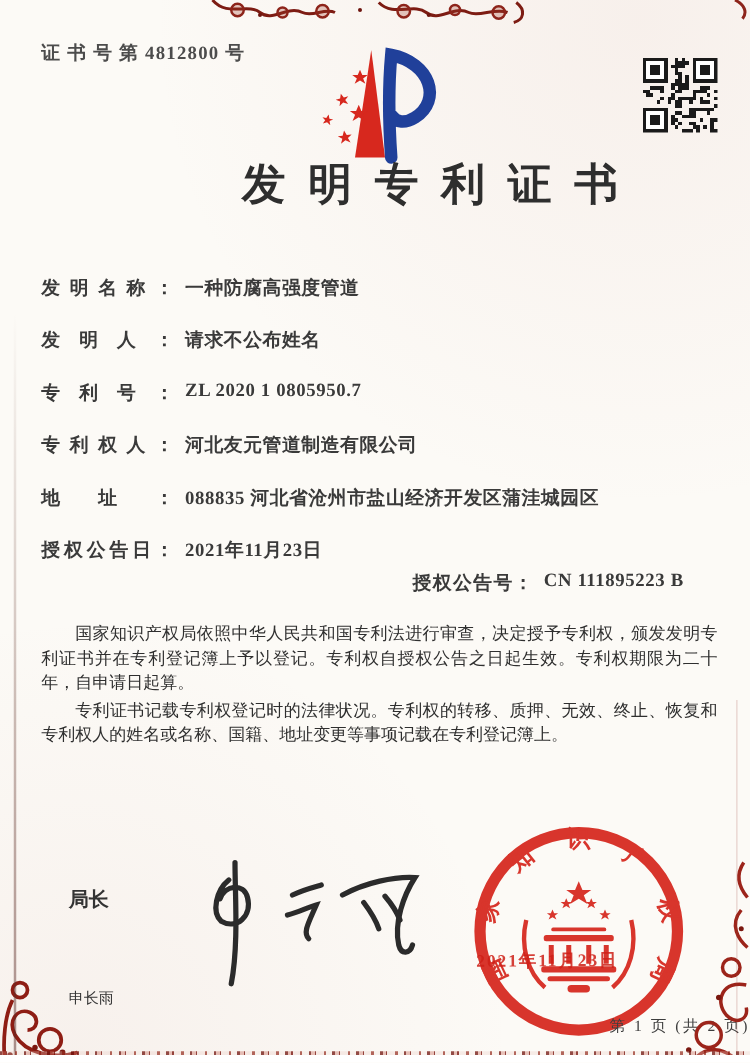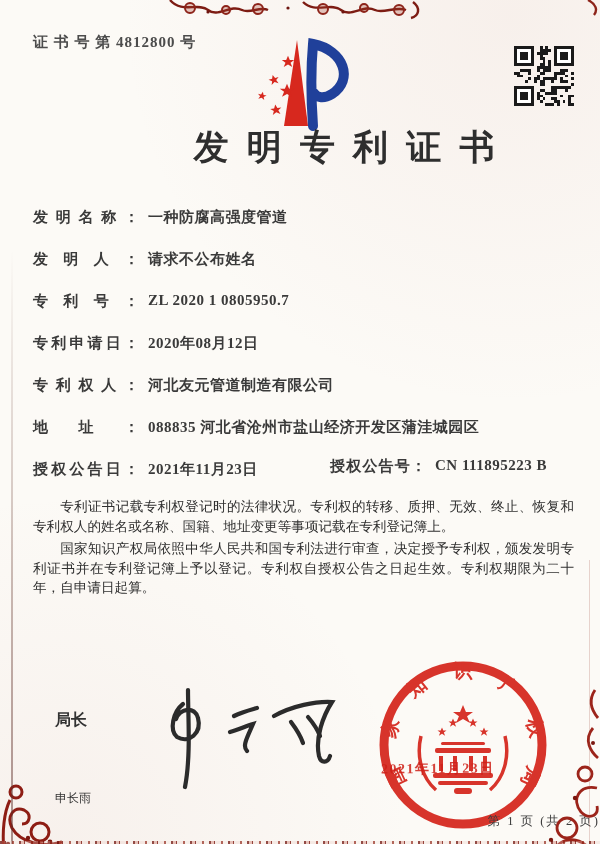--- a/index.html
+++ b/index.html
@@ -5,21 +5,21 @@
   html,body{margin:0;padding:0;}
   body{width:600px;height:850px;font-family:"Liberation Serif","DejaVu Serif",serif;}
   .page{position:relative;width:600px;height:844px;overflow:hidden;
         background:#fcfaf6;
         background-image:radial-gradient(circle at 85% 2%, rgba(205,150,140,.10), transparent 40%),
                          radial-gradient(circle at 10% 100%, rgba(190,130,120,.08), transparent 35%);}
   .abs{position:absolute;}
   .cert-no{left:33px;top:33px;font-size:15px;font-weight:600;color:#4c4c4c;letter-spacing:1px;}
   .title{left:0;top:124px;width:100%;text-align:center;font-size:35px;font-weight:700;
          color:#2e2e2e;letter-spacing:.52em;text-indent:.52em;padding-left:44px;}
-  .fields{left:33px;top:208px;width:540px;}
+  .fields{left:33px;top:221px;width:540px;}
   .frow{height:42px;font-size:15px;font-weight:600;color:#3a3a3a;white-space:nowrap;}
   .flabel{display:inline-block;width:106px;text-align:justify;text-align-last:justify;vertical-align:top;}
   .fvalue{margin-left:9px;letter-spacing:.5px;}
   .grant{left:310px;top:457px;font-size:15px;font-weight:600;color:#3a3a3a;white-space:nowrap;}
   .grant .flabel{width:96px;margin-left:20px;}
   .body-text{left:33px;top:497px;width:541px;font-size:13.6px;line-height:1.44;color:#2f2f2f;
              text-align:justify;font-weight:500;}
   .body-text p{margin:0 0 3px 0;text-indent:2em;}
   .sig-title{left:55px;top:710px;font-size:16px;font-weight:600;color:#333;}
   .sig-name{left:55px;top:790px;font-size:12px;font-weight:400;color:#333;}
@@ -213,40 +213,37 @@
     <div class="frow">
       <span class="flabel">发明名称：</span><span class="fvalue">一种防腐高强度管道</span>
     </div>
     <div class="frow">
       <span class="flabel">发明人：</span><span class="fvalue">请求不公布姓名</span>
     </div>
     <div class="frow">
       <span class="flabel">专利号：</span><span class="fvalue">ZL 2020 1 0805950.7</span>
     </div>
     <div class="frow">
-      <span class="flabel">专利申请日：</span><span class="fvalue">2020年08月12日</span>
-    </div>
-    <div class="frow">
       <span class="flabel">专利权人：</span><span class="fvalue">河北友元管道制造有限公司</span>
     </div>
     <div class="frow">
       <span class="flabel">地址：</span><span class="fvalue">088835 河北省沧州市盐山经济开发区蒲洼城园区</span>
     </div>
     <div class="frow">
       <span class="flabel">授权公告日：</span><span class="fvalue">2021年11月23日</span>
     </div>
   </div>
 
   <div class="abs grant">
     <span class="flabel">授权公告号：</span><span class="fvalue">CN 111895223 B</span>
   </div>
 
   <div class="abs body-text">
+    <p>国家知识产权局依照中华人民共和国专利法进行审查，决定授予专利权，颁发发明专利证书并在专利登记簿上予以登记。专利权自授权公告之日起生效。专利权期限为二十年，自申请日起算。</p>
     <p>专利证书记载专利权登记时的法律状况。专利权的转移、质押、无效、终止、恢复和专利权人的姓名或名称、国籍、地址变更等事项记载在专利登记簿上。</p>
-    <p>国家知识产权局依照中华人民共和国专利法进行审查，决定授予专利权，颁发发明专利证书并在专利登记簿上予以登记。专利权自授权公告之日起生效。专利权期限为二十年，自申请日起算。</p>
   </div>
 
   <div class="abs sig-title">局长</div>
   <div class="abs sig-name">申长雨</div>
 
   <svg class="abs" style="left:128px;top:686px" width="210" height="108" viewBox="0 0 210 108">
     <g fill="none" stroke="#2b2b2b" stroke-width="4.2" stroke-linecap="round">
       <path d="M55,18 C45,26 41,44 49,51 C61,58 74,47 70,32 C67,20 52,22 48,33"></path>
       <path d="M60,4 C60,30 63,70 57,101"></path>
       <path d="M106,30 C114,26 122,24 129,22"></path>

